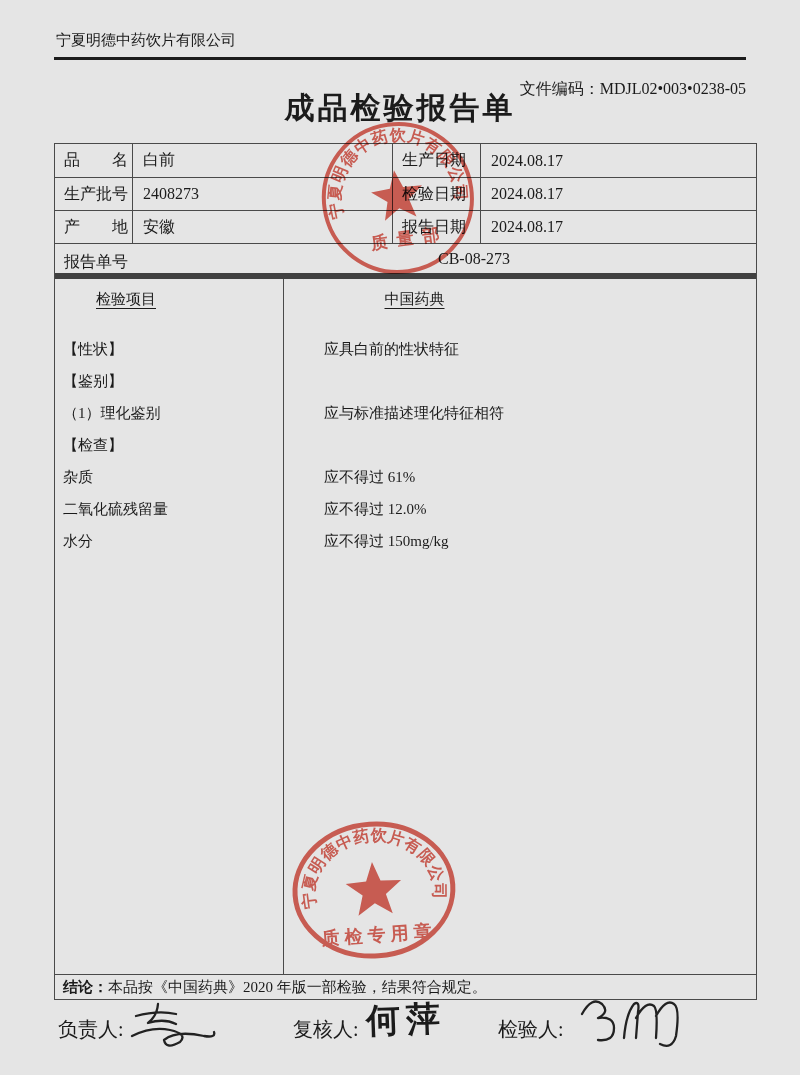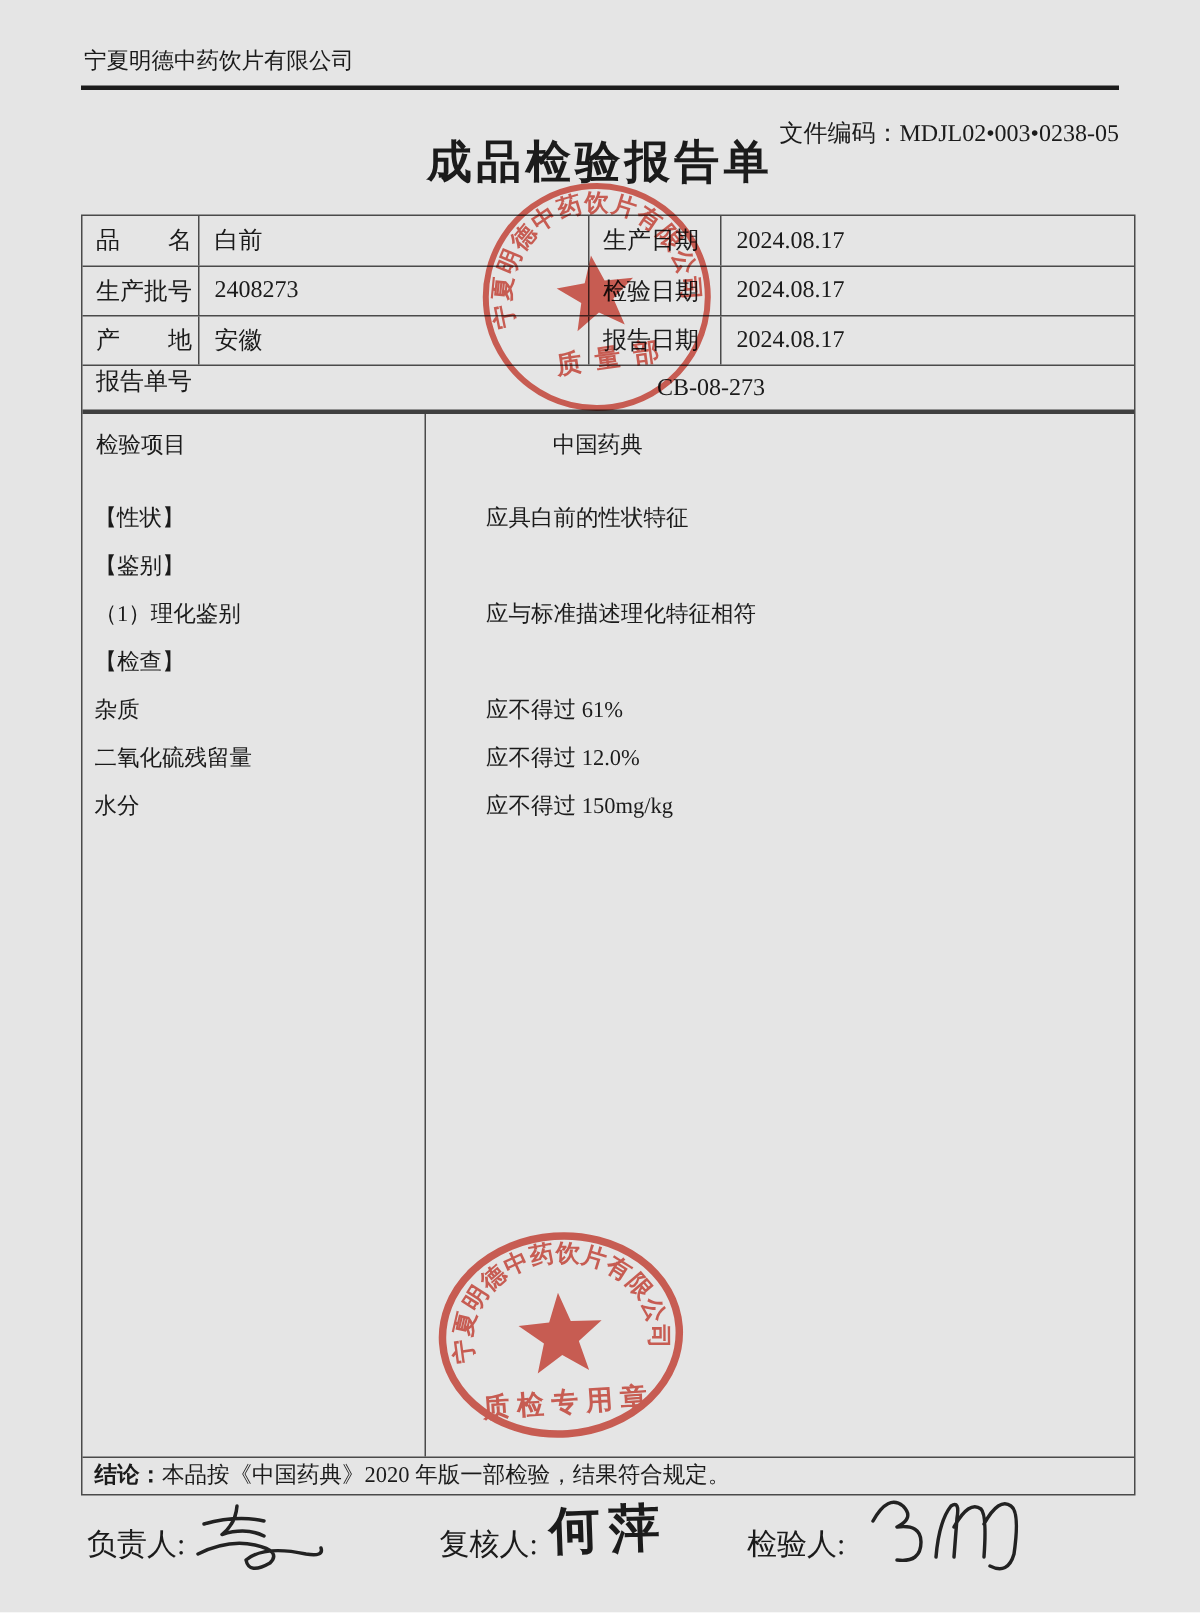--- a/index.html
+++ b/index.html
@@ -11,30 +11,30 @@
   .hdr-rule{position:absolute;left:54px;top:57px;width:692px;height:3px;background:#1c1c1c;}
   .title{position:absolute;left:0;top:88px;width:100%;text-align:center;
          font-size:30px;font-weight:bold;letter-spacing:3px;}
   
   .tbl{position:absolute;left:54px;top:143px;width:701px;border:1px solid #4a4a4a;font-size:16px;}
   .info-row{display:grid;grid-template-columns:78px 260px 88px 275px;border-bottom:1px solid #4a4a4a;}
   .info-row>div{display:flex;align-items:center;overflow:hidden;white-space:nowrap;}
   .r1{height:33px;} .r2{height:32px;} .r3{height:32px;}
   .cell-b{border-right:1px solid #4a4a4a;}
   .lab{padding-left:9px;} .val{padding-left:10px;}
-  .report-no-row{position:relative;height:29px;border-bottom:3px solid #404040;
-                 display:flex;align-items:flex-start;}
+  .report-no-row{position:relative;height:29px;border-bottom:6px solid #404040;
+                 display:flex;align-items:flex-end;}
   .report-no-row .rn-val{position:absolute;left:383px;top:0;height:100%;display:flex;align-items:center;}
   .main-sec{display:grid;grid-template-columns:228px 230px 243px;height:695px;border-bottom:1px solid #4a4a4a;}
   .mt-col{overflow:hidden;font-size:15px;}
   .mt-col.c2,.mt-col.c3{border-left:1px solid #4a4a4a;}
   .mt-header{margin-top:11px;}
   .c1 .mt-header{padding-left:9px;}
   .c2 .mt-header,.c3 .mt-header{text-align:center;}
-  .mt-header span{text-underline-offset:4px;}
+  .mt-header span{text-decoration:underline;text-underline-offset:4px;margin-left:32px;}
   .lines{margin-top:24px;}
   .bodyline{height:32px;line-height:32px;white-space:nowrap;}
   .c1 .bodyline{padding-left:8px;}
   .c2 .bodyline{padding-left:7px;margin-left:33px;}
   .c3 .bodyline{padding-left:6px;}
   .concl-row{height:24px;line-height:24px;font-size:15px;padding-left:8px;white-space:nowrap;}
   .concl-label{font-weight:bold;}
   
   .stamp{position:absolute;opacity:.85;mix-blend-mode:multiply;pointer-events:none;}
   .stamp svg{display:block;}

